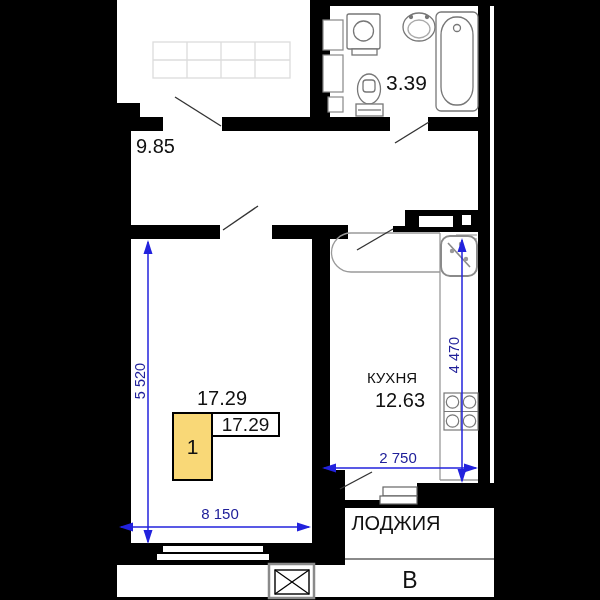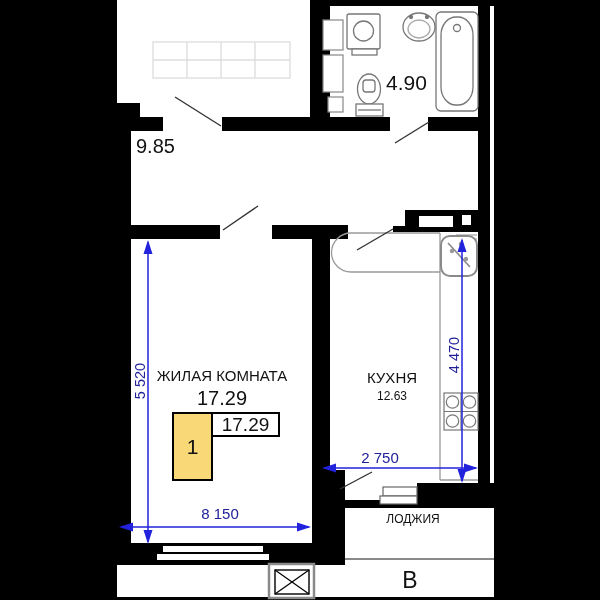--- a/index.html
+++ b/index.html
@@ -147,33 +147,32 @@
       <polygon points="322,468 336,463.5 336,472.5" stroke="none"></polygon>
       <polygon points="478,468 464,463.5 464,472.5" stroke="none"></polygon>
 
       <line x1="462" y1="240" x2="462" y2="481"></line>
       <polygon points="462,238 457.5,252 466.5,252" stroke="none"></polygon>
       <polygon points="462,483 457.5,469 466.5,469" stroke="none"></polygon>
     </g>
   </svg>
 
   <div class="t" style="left:136px;top:135px;font-size:20px">9.85</div>
-  <div class="t" style="left:386px;top:71px;font-size:21px">4.90</div>
+  <div class="t" style="left:386px;top:71px;font-size:21px">3.39</div>
 
-  <div class="t ctr" style="left:132px;top:367px;width:180px;font-size:15px">ЖИЛАЯ КОМНАТА</div>
   <div class="t ctr" style="left:132px;top:387px;width:180px;font-size:20px">17.29</div>
 
   <div class="t ctr" style="left:332px;top:369px;width:120px;font-size:15px">КУХНЯ</div>
-  <div class="t ctr" style="left:332px;top:389px;width:120px;font-size:12px">12.63</div>
+  <div class="t ctr" style="left:340px;top:389px;width:120px;font-size:20px">12.63</div>
 
-  <div class="t ctr" style="left:348px;top:512px;width:130px;font-size:12px">ЛОДЖИЯ</div>
+  <div class="t ctr" style="left:331px;top:512px;width:130px;font-size:20px">ЛОДЖИЯ</div>
 
   <div class="t ctr" style="left:380px;top:567px;width:60px;font-size:23px">В</div>
 
   <div class="cell" style="left:172px;top:412px;width:41px;height:69px;background:#f9d877;font-size:21px">1</div>
   <div class="cell" style="left:211px;top:412px;width:69px;height:25px;font-size:19px">17.29</div>
 
   <div class="t dim ctr vdim" style="left:100px;top:373px;width:80px;font-size:14.5px">5 520</div>
   <div class="t dim ctr" style="left:180px;top:505px;width:80px">8 150</div>
-  <div class="t dim ctr" style="left:340px;top:449px;width:80px">2 750</div>
+  <div class="t dim ctr" style="left:358px;top:449px;width:80px">2 750</div>
   <div class="t dim ctr vdim" style="left:414px;top:347px;width:80px;font-size:14.5px">4 470</div>
 
 </div>
 
 </body></html>

